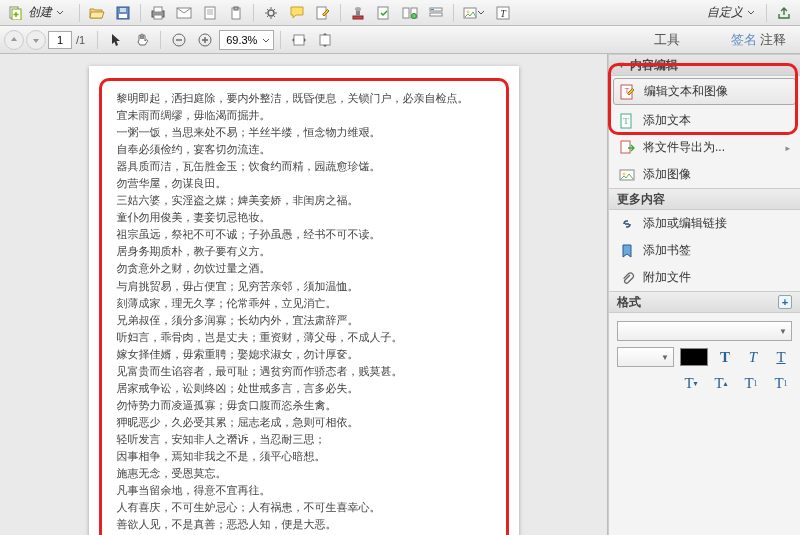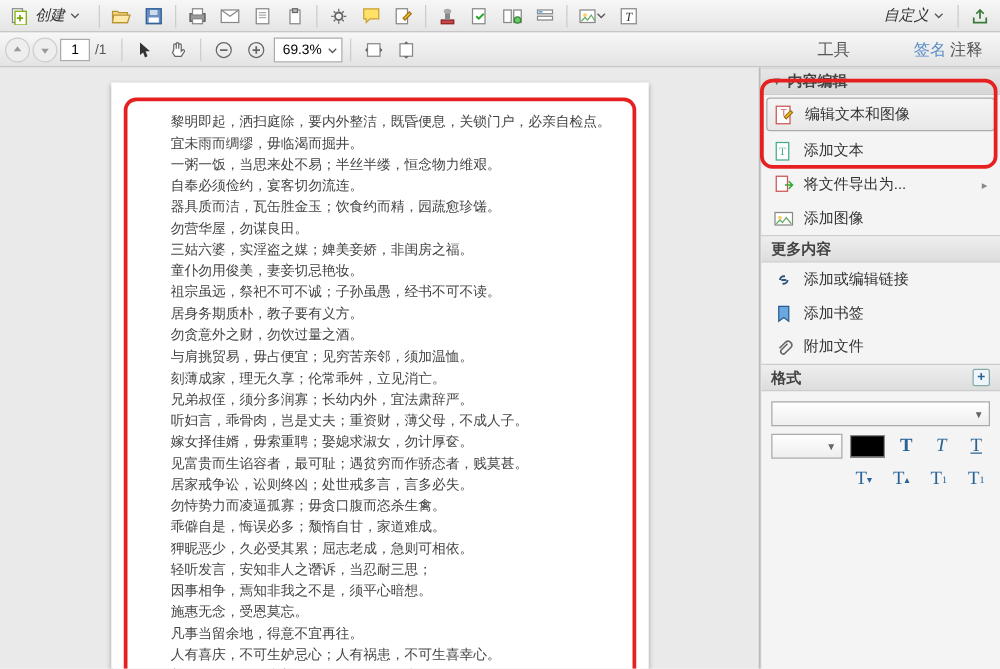--- a/index.html
+++ b/index.html
@@ -23,21 +23,21 @@
   .toolbar2 .spacer { flex: 1; }
   .toolbar2 .right-labels { display:flex; align-items:center; gap:3px; padding-right:10px; color:#555; font-size:13px; }
   .toolbar2 .right-labels span { cursor:pointer; }
   .toolbar2 .sign { color:#5a8ec7;margin-left:48px; }
   
   .content { display: flex; height: calc(535px - 26px - 28px); }
   .doc-area { flex: 1; background: #eaeaea; display:flex; align-items:flex-start; justify-content:center; padding: 12px 0 0 0; overflow:hidden; border-right:1px solid #bbb;}
   .page { width: 430px; background: #fff; box-shadow: 0 1px 4px rgba(0,0,0,0.3); position: relative; padding: 24px 28px; }
   .highlight { position:absolute; top:12px; left:10px; right:10px; bottom:-40px; border:3px solid #e62020; border-radius:10px; pointer-events:none;}
   .doc-text { font-size: 11px; line-height: 1.55; color: #444; font-family: "SimSun","宋体",serif; }
-  .doc-text p { white-space: nowrap; margin-left: 20px; }
+  .doc-text p { white-space: nowrap; }
   
   .side-panel { width: 192px; background: #f4f4f4; border-left: 1px solid #ccc; display:flex; flex-direction:column; overflow-y:auto; }
   .side-panel .section-hdr { background: linear-gradient(#eee,#ddd); height: 22px; display:flex; align-items:center; padding: 0 8px; font-weight:bold; color:#444; border-top:1px solid #ccc; border-bottom:1px solid #ccc; font-size:12px; justify-content:space-between;}
   .section-hdr .arrow { color:#666; font-size:9px; }
   .side-item { display:flex; align-items:center; gap:8px; padding: 5px 10px; color:#333; cursor:pointer; font-size:12px;}
   .side-item.selected { background: linear-gradient(#f5f5f5,#e8e8e8); border:1px solid #aaa; border-radius:3px; margin: 2px 4px; padding: 4px 6px; }
   .red-box { position:absolute; border:3px solid #e62020; border-radius:10px; pointer-events:none; }
   .red-box.panel { top:63px; left:608px; width:190px; height:72px; }
   .section-hdr .plus { width:14px;height:14px;border:1px solid #8aa;border-radius:2px;display:inline-flex;align-items:center;justify-content:center;color:#2a6496;font-weight:bold;font-size:11px;background:#eef5fb;}
   .format-body { padding: 8px; display:flex; flex-direction:column; gap:6px;}
@@ -262,21 +262,20 @@
           <p>居身务期质朴，教子要有义方。</p>
           <p>勿贪意外之财，勿饮过量之酒。</p>
           <p>与肩挑贸易，毋占便宜；见穷苦亲邻，须加温恤。</p>
           <p>刻薄成家，理无久享；伦常乖舛，立见消亡。</p>
           <p>兄弟叔侄，须分多润寡；长幼内外，宜法肃辞严。</p>
           <p>听妇言，乖骨肉，岂是丈夫；重资财，薄父母，不成人子。</p>
           <p>嫁女择佳婿，毋索重聘；娶媳求淑女，勿计厚奁。</p>
           <p>见富贵而生谄容者，最可耻；遇贫穷而作骄态者，贱莫甚。</p>
           <p>居家戒争讼，讼则终凶；处世戒多言，言多必失。</p>
           <p>勿恃势力而凌逼孤寡；毋贪口腹而恣杀生禽。</p>
-          <p>乖僻自是，悔误必多；颓惰自甘，家道难成。</p>
           <p>狎昵恶少，久必受其累；屈志老成，急则可相依。</p>
           <p>轻听发言，安知非人之谮诉，当忍耐三思；</p>
           <p>因事相争，焉知非我之不是，须平心暗想。</p>
           <p>施惠无念，受恩莫忘。</p>
           <p>凡事当留余地，得意不宜再往。</p>
           <p>人有喜庆，不可生妒忌心；人有祸患，不可生喜幸心。</p>
           <p>善欲人见，不是真善；恶恐人知，便是大恶。</p>
         </div>
     </div>
   </div>

